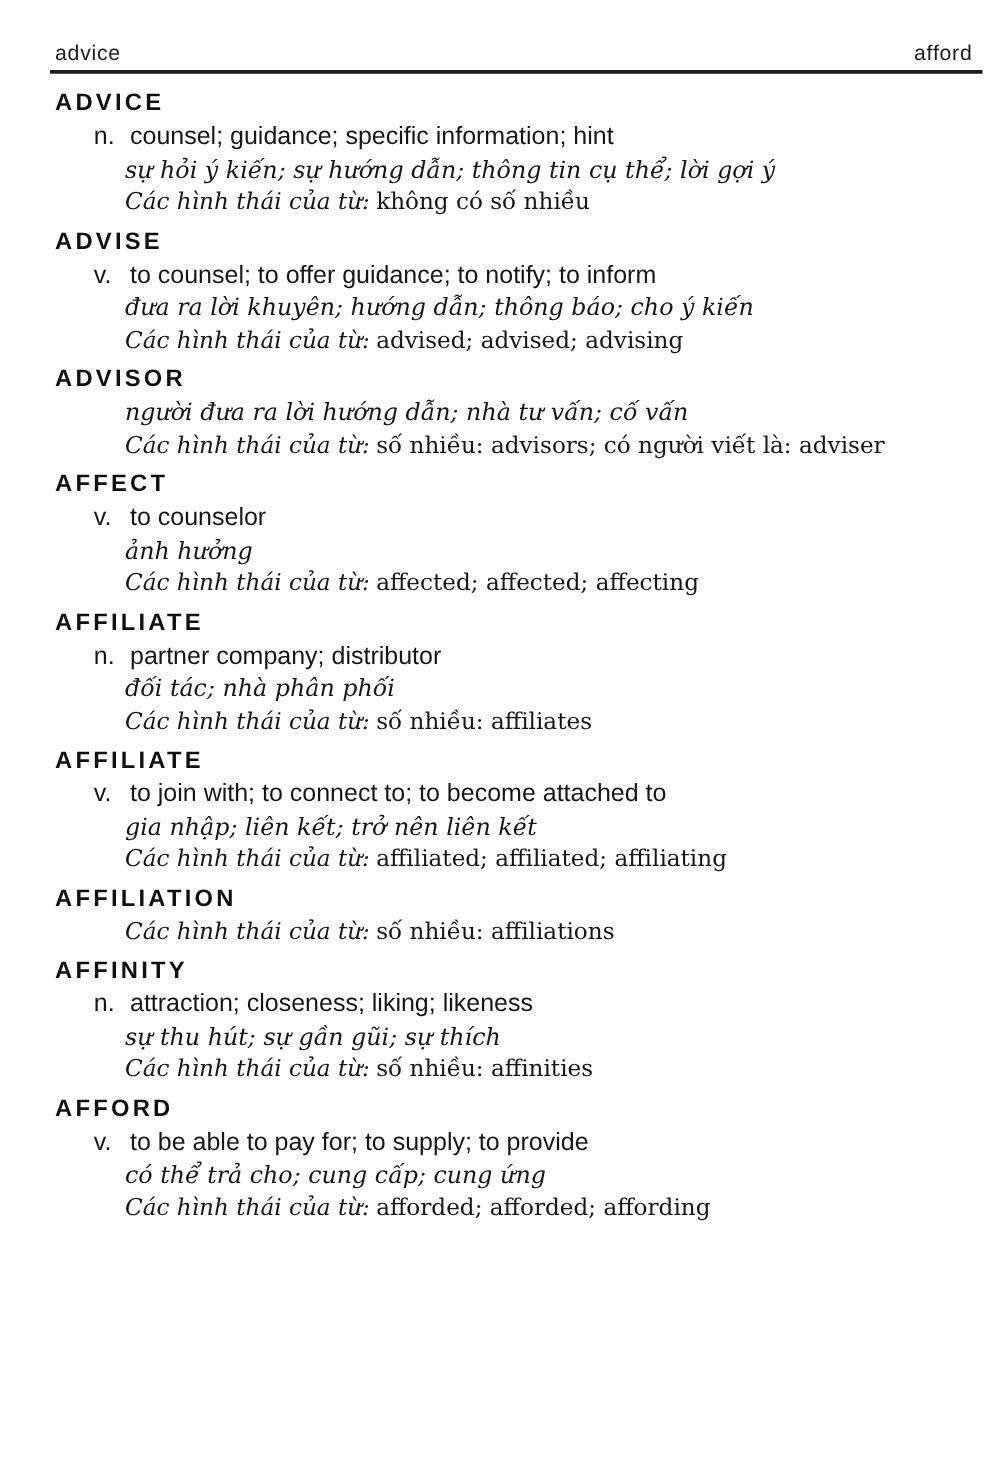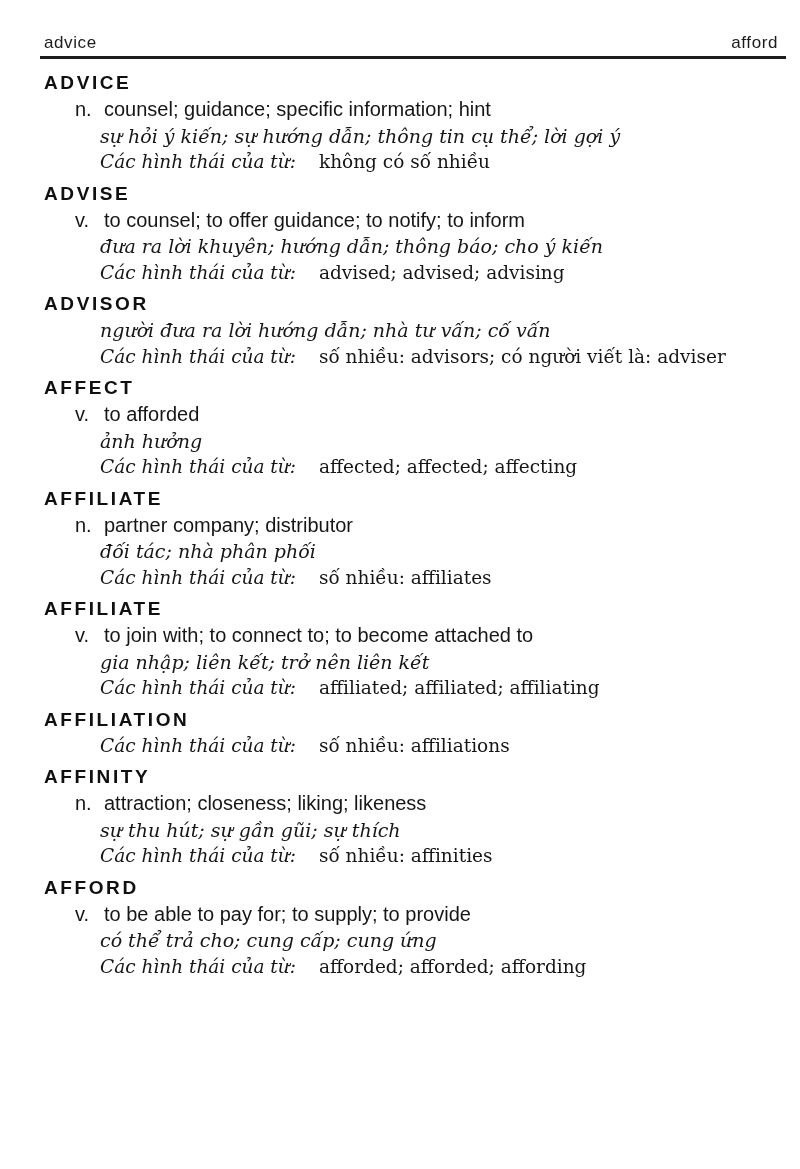--- a/index.html
+++ b/index.html
@@ -51,21 +51,21 @@
     font-style: italic;
     font-size: 19px;
     white-space: nowrap;
   }
   .forms {
     margin-left: 25px;
     font-family: "DejaVu Serif", "Liberation Serif", serif;
     font-size: 18.5px;
     white-space: nowrap;
   }
-  .forms .label { font-style: italic; margin-right: 23px; }
+  .forms .label { font-style: italic; margin-right: 5px; }
   .forms .value { font-style: normal; margin-top: 24px; }
   
   .footer-dash {
     margin: 21px 0 0 44px;
     width: 407px;
     height: 3px;
     background: repeating-linear-gradient(90deg, #1d1d1d 0 19px, transparent 19px 30px);
   }
   .footer-page {
     margin: 7px 0 0 44px;
@@ -114,21 +114,21 @@
       <h2 class="headword">ADVISOR</h2>
       <div class="entry-body">
         <p class="viet">người đưa ra lời hướng dẫn; nhà tư vấn; cố vấn</p>
         <p class="forms"><span class="label">Các hình thái của từ:</span><span class="value">số nhiều: advisors; có người viết là: adviser</span></p>
       </div>
     </section>
 
     <section class="entry">
       <h2 class="headword">AFFECT</h2>
       <div class="entry-body">
-        <p class="defline"><span class="pos">v.</span><span>to afforded</span></p>
+        <p class="defline"><span class="pos">v.</span><span>to counselor</span></p>
         <p class="viet">ảnh hưởng</p>
         <p class="forms"><span class="label">Các hình thái của từ:</span><span class="value">affected; affected; affecting</span></p>
       </div>
     </section>
 
     <section class="entry">
       <h2 class="headword">AFFILIATE</h2>
       <div class="entry-body">
         <p class="defline"><span class="pos">n.</span><span>partner company; distributor</span></p>
         <p class="viet">đối tác; nhà phân phối</p>

